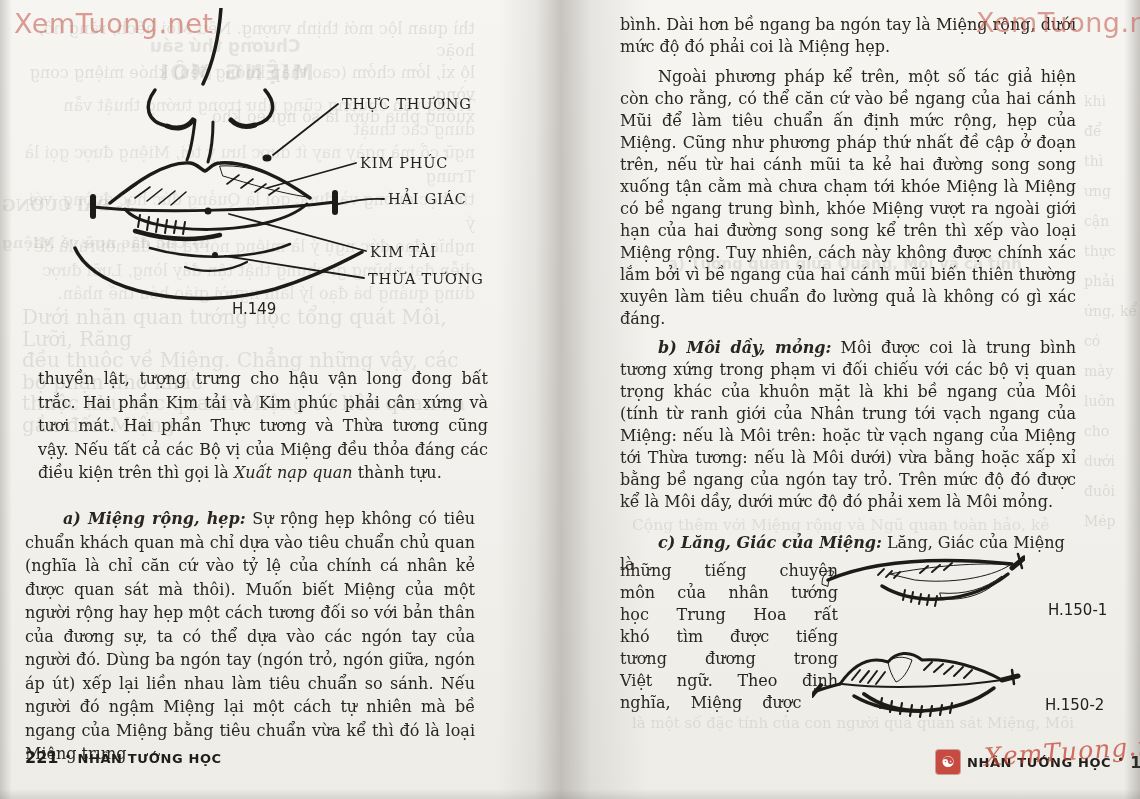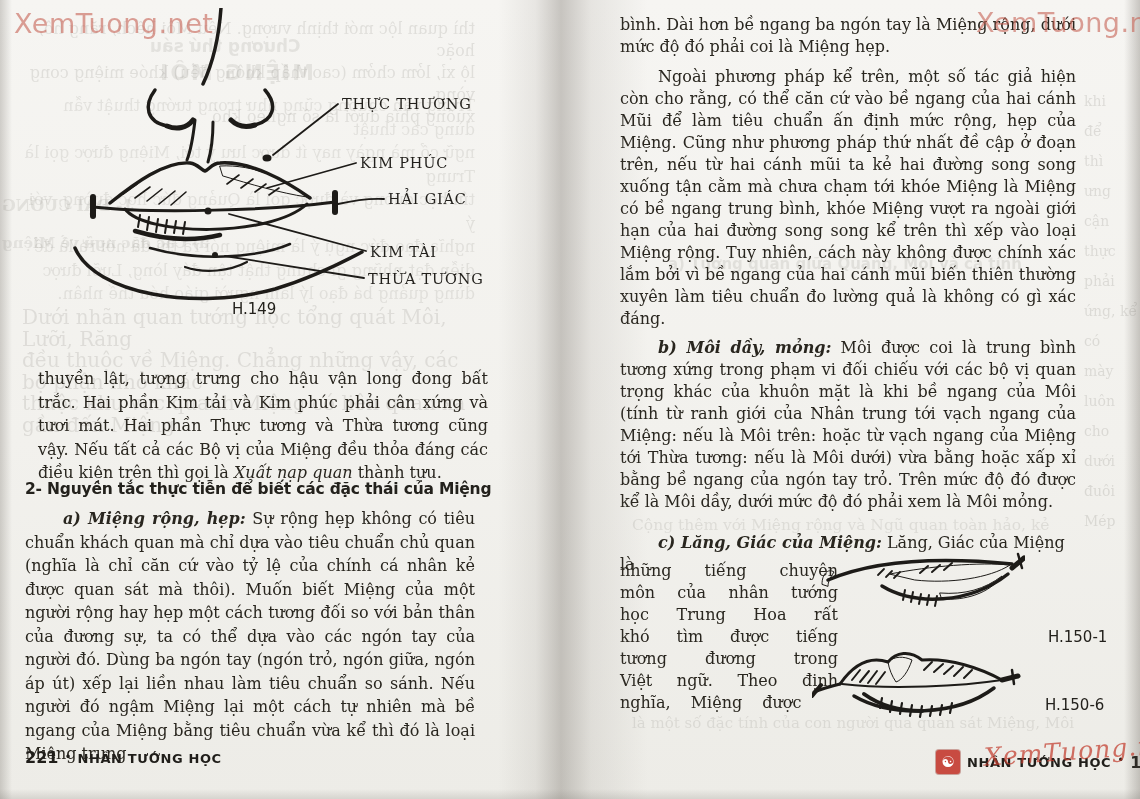--- a/index.html
+++ b/index.html
@@ -149,21 +149,20 @@
     <text x="327" y="101">THỰC THƯƠNG</text>
     <text x="345" y="160">KIM PHÚC</text>
     <text x="373" y="196">HẢI GIÁC</text>
     <text x="355" y="249">KIM TÀI</text>
     <text x="353" y="276">THỪA TƯƠNG</text>
   </svg>
   <div class="fig-caption" style="left:232px;top:300px;">H.149</div>
 
   <p class="tx" style="left:25px;top:354px;margin:13px;"><span>thuyền lật, tượng trưng cho hậu vận long đong bất trắc. Hai phần Kim tải và Kim phúc phải cân xứng và tươi mát. Hai phần Thực tương và Thừa tương cũng vậy. Nếu tất cả các Bộ vị của Miệng đều thỏa đáng các điều kiện trên thì gọi là </span><em class="bk">Xuất nạp quan</em><span> thành tựu.</span></p>
 
-  <div class="heading" style="left:25px;top:480px;width:470px;">2- Nguyên tắc thực tiễn để biết các đặc thái của Miệng</div>
 
   <p class="tx ind" style="left:25px;top:507px;margin:0;"><span class="lead">a) Miệng rộng, hẹp:</span><span> Sự rộng hẹp không có tiêu chuẩn khách quan mà chỉ dựa vào tiêu chuẩn chủ quan (nghĩa là chỉ căn cứ vào tỷ lệ của chính cá nhân kẻ được quan sát mà thôi). Muốn biết Miệng của một người rộng hay hẹp một cách tương đối so với bản thân của đương sự, ta có thể dựa vào các ngón tay của người đó. Dùng ba ngón tay (ngón trỏ, ngón giữa, ngón áp út) xếp lại liền nhau làm tiêu chuẩn so sánh. Nếu người đó ngậm Miệng lại một cách tự nhiên mà bề ngang của Miệng bằng tiêu chuẩn vừa kể thì đó là loại Miệng trung</span></p>
 
   <div class="footer f-left">
     <span class="pg">221</span><span class="sep">•</span><span class="bt">NHÂN TƯỚNG HỌC</span>
   </div>
 
   <p class="tx tx-r" style="left:620px;top:14px;margin:0;">bình. Dài hơn bề ngang ba ngón tay là Miệng rộng, dưới mức độ đó phải coi là Miệng hẹp.</p>
 
   <p class="tx tx-r ind" style="left:620px;top:66px;margin:0;">Ngoài phương pháp kể trên, một số tác giả hiện còn cho rằng, có thể căn cứ vào bề ngang của hai cánh Mũi để làm tiêu chuẩn ấn định mức rộng, hẹp của Miệng. Cũng như phương pháp thứ nhất đề cập ở đoạn trên, nếu từ hai cánh mũi ta kẻ hai đường song song xuống tận cằm mà chưa chạm tới khóe Miệng là Miệng có bề ngang trung bình, khóe Miệng vượt ra ngoài giới hạn của hai đường song song kể trên thì xếp vào loại Miệng rộng. Tuy nhiên, cách này không được chính xác lắm bởi vì bề ngang của hai cánh mũi biến thiên thường xuyên làm tiêu chuẩn đo lường quả là không có gì xác đáng.</p>
@@ -179,37 +178,37 @@
     <path d="M8,34 C50,16 110,10 192,18" stroke-width="3.5"></path>
     <path d="M192,22 L204,12" stroke-width="5"></path>
     <path d="M198,8 l4,14" stroke-width="2.5"></path>
     <path d="M70,28 C110,20 160,16 190,19 C170,32 130,38 95,34 Z" fill="#1b1916" stroke="none"></path>
     <path d="M100,27 l8,-7 M112,26 l8,-7 M124,24 l8,-7" stroke="#f2f1ed" stroke-width="2"></path>
     <path d="M58,29 l6,-6 M66,31 l6,-6 M74,32 l6,-6" stroke-width="1.8"></path>
     <path d="M62,40 C95,60 150,58 188,28" stroke-width="3.5"></path>
     <path d="M120,47 C145,49 165,43 182,30 C170,47 145,55 122,53 Z" fill="#1b1916" stroke="none"></path>
     <path d="M85,44 l-2,10 M93,46 l-2,10 M101,48 l-2,10 M109,49 l-2,10 M117,50 l-2,10" stroke-width="2"></path>
   </svg>
-  <div class="fig-caption" style="left:1048px;top:628px;text-align:center;">H.150-1</div>
+  <div class="fig-caption" style="left:1048px;top:601px;text-align:center;">H.150-1</div>
 
   <svg class="sketch" style="left:812px;top:630px;" width="215" height="100" viewBox="0 0 215 100">
     <path d="M0,66 l9,-11" stroke-width="4"></path>
     <path d="M2,62 C12,58 20,56 28,54" stroke-width="3"></path>
     <path d="M28,54 C42,34 58,26 76,32 C84,22 98,20 110,30 C138,28 168,38 190,50" stroke-width="3"></path>
     <path d="M190,50 L206,46" stroke-width="5"></path>
     <path d="M200,40 l2,14" stroke-width="2.5"></path>
     <path d="M76,32 C82,26 92,26 100,30 C96,42 90,50 84,52 C80,46 77,39 76,32 Z" fill="#1c1a17" stroke="none"></path>
     <path d="M40,50 l8,-10 M48,52 l9,-11 M56,53 l9,-12 M64,54 l9,-12" stroke-width="2"></path>
     <path d="M112,40 l8,-8 M122,42 l9,-8 M132,44 l9,-8 M142,46 l9,-9 M152,48 l8,-8" stroke-width="2"></path>
     <path d="M30,54 C80,60 150,56 190,50" stroke-width="2"></path>
     <path d="M42,66 C80,88 145,86 182,58" stroke-width="3.5"></path>
     <path d="M52,64 C70,77 90,81 110,81" stroke-width="4"></path>
     <path d="M70,68 l-2,10 M80,71 l-2,11 M90,73 l-2,11 M100,75 l-2,11 M110,76 l-2,11 M120,76 l-2,10 M130,75 l-2,10 M140,73 l-2,10" stroke-width="2.2"></path>
   </svg>
-  <div class="fig-caption" style="left:1045px;top:696px;">H.150-6</div>
+  <div class="fig-caption" style="left:1045px;top:696px;">H.150-2</div>
 
   <div class="footer f-right">
     <span class="logo">
         <span>☯</span>
       </span>
     <span class="bt">NHÂN TƯỚNG HỌC</span>
       <span class="sep">•</span>
       <span class="pg">185</span>
   </div>
   <div class="wm-script">XemTuong.net</div>

